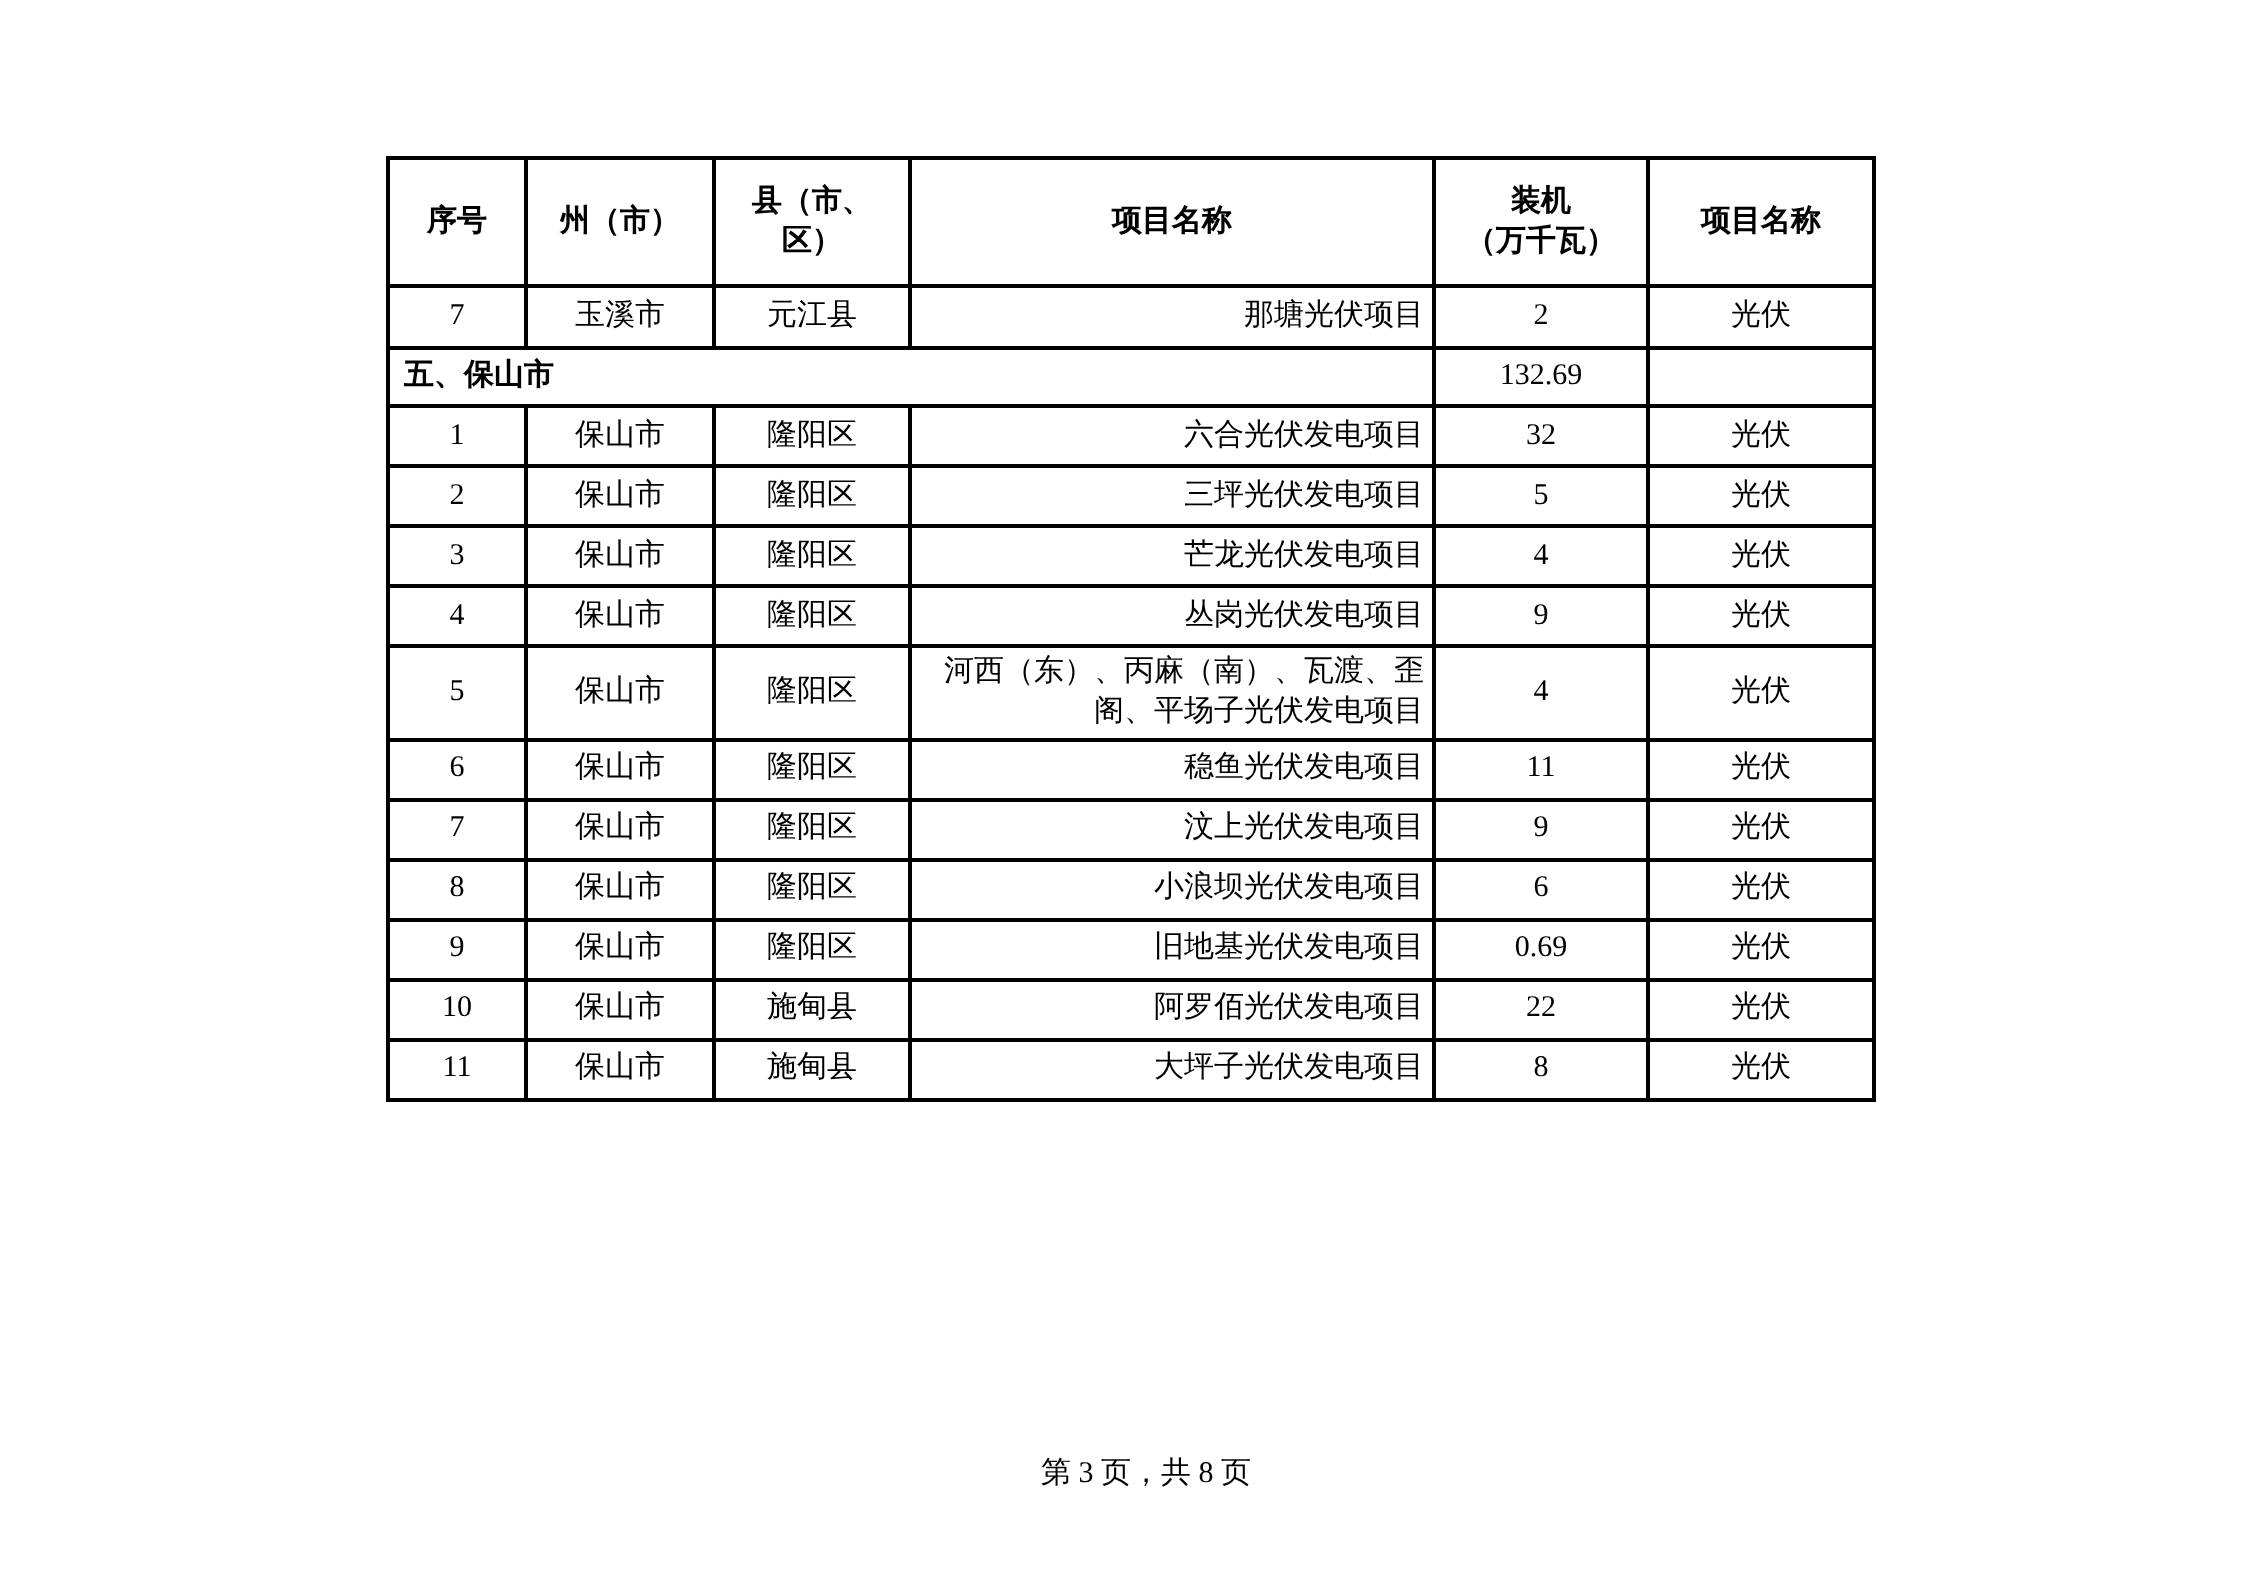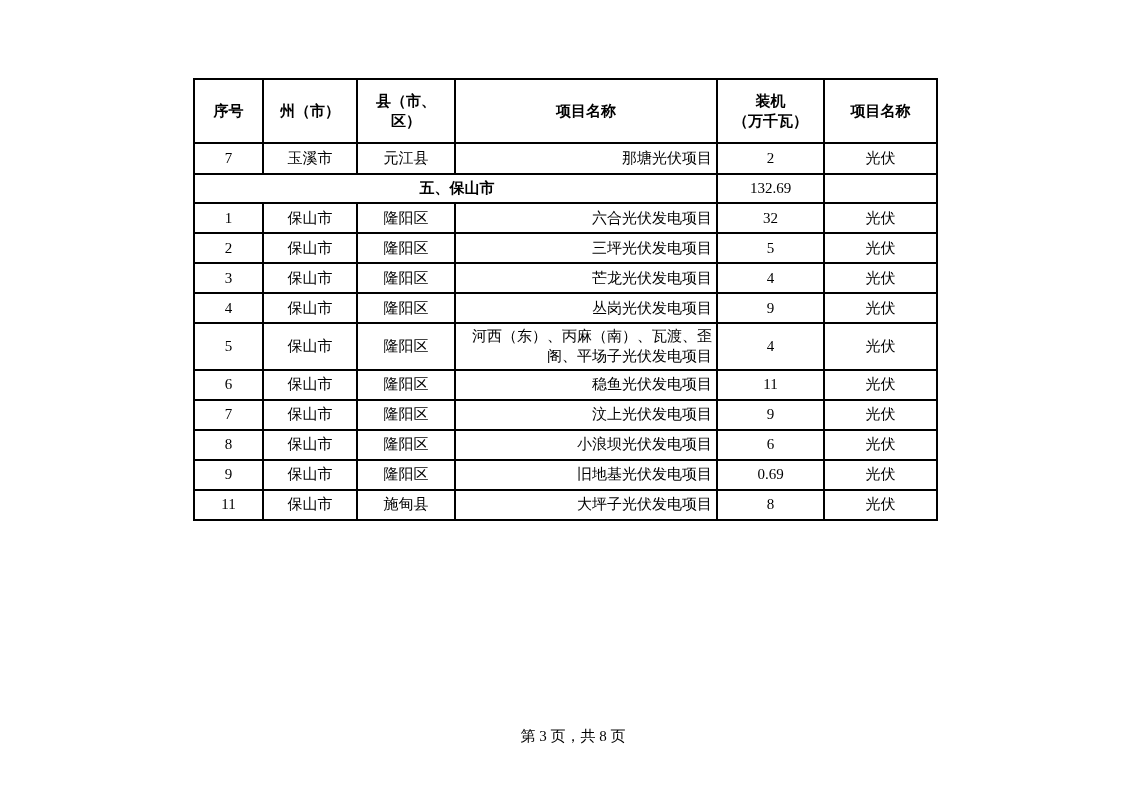--- a/index.html
+++ b/index.html
@@ -51,21 +51,21 @@
     padding-left: 6px;
     padding-right: 6px;
   }
   td.c-num {
     text-align: center;
     font-family: "Liberation Serif", "DejaVu Serif", serif;
   }
   tr.section-row td.section-label {
     font-family: "Liberation Sans", "DejaVu Sans", sans-serif;
     font-weight: bold;
-    text-align: center;
+    text-align: left;
     padding-left: 7px;
   }
   .page-footer {
     position: absolute;
     left: 12px;
     top: 727px;
     width: 1122px;
     text-align: center;
     font-size: 15px;
     font-family: "Liberation Serif", "DejaVu Serif", serif;
@@ -178,20 +178,28 @@
       </tr>
       <tr class="data-row">
         <td class="c-center">9</td>
         <td class="c-center">保山市</td>
         <td class="c-center">隆阳区</td>
         <td class="c-name">旧地基光伏发电项目</td>
         <td class="c-num">0.69</td>
         <td class="c-center">光伏</td>
       </tr>
       <tr class="data-row">
+        <td class="c-center">10</td>
+        <td class="c-center">保山市</td>
+        <td class="c-center">施甸县</td>
+        <td class="c-name">阿罗佰光伏发电项目</td>
+        <td class="c-num">22</td>
+        <td class="c-center">光伏</td>
+      </tr>
+      <tr class="data-row">
         <td class="c-center">11</td>
         <td class="c-center">保山市</td>
         <td class="c-center">施甸县</td>
         <td class="c-name">大坪子光伏发电项目</td>
         <td class="c-num">8</td>
         <td class="c-center">光伏</td>
       </tr>
     </tbody>
   </table>
 

